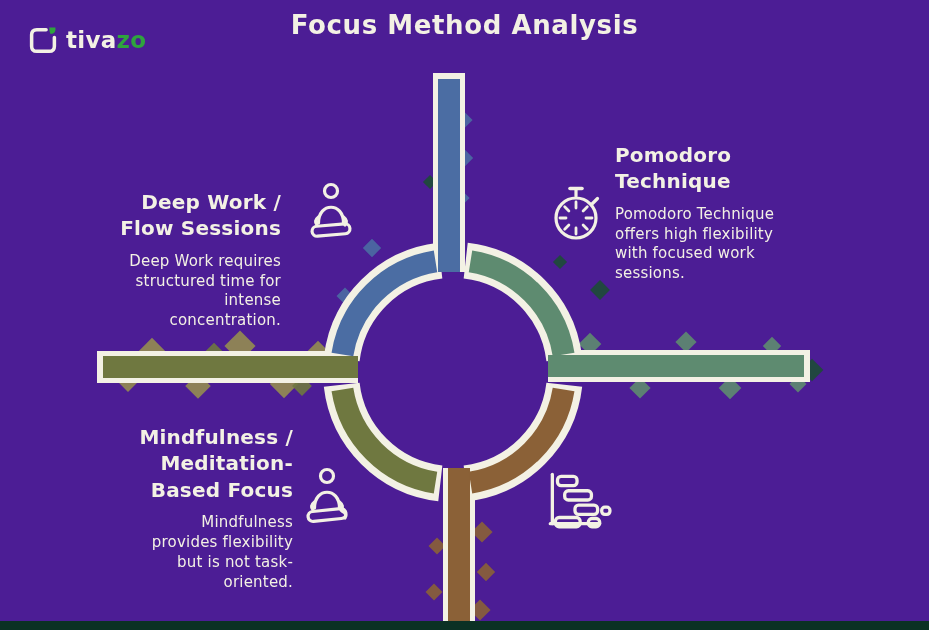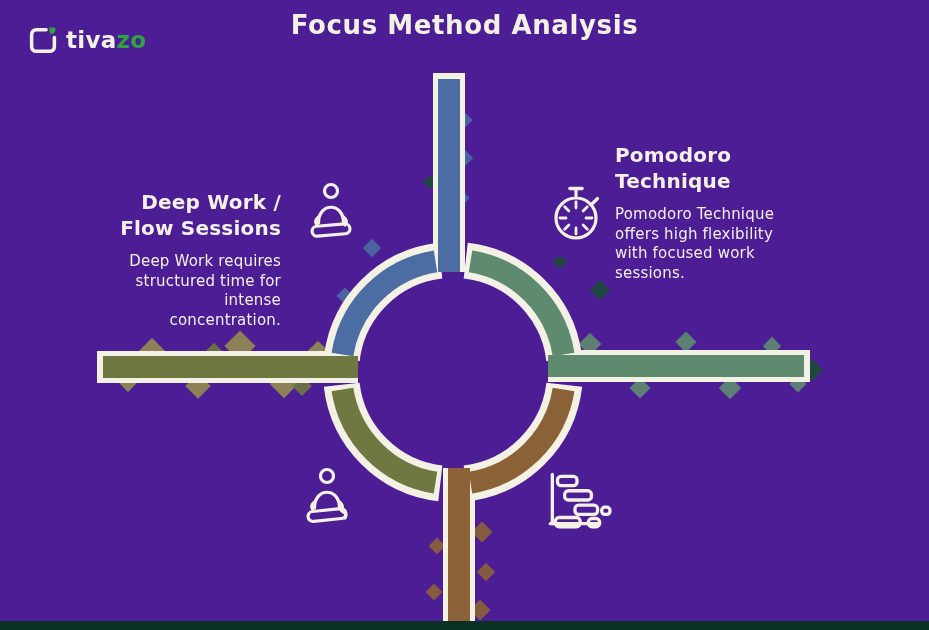--- a/index.html
+++ b/index.html
@@ -154,20 +154,29 @@
         <line x1="28" y1="50" x2="28" y2="56"></line>
         <line x1="20.9" y1="47.1" x2="16.7" y2="51.3"></line>
         <line x1="18" y1="40" x2="12" y2="40"></line>
         <line x1="20.9" y1="32.9" x2="16.7" y2="28.7"></line>
         <line x1="28" y1="30" x2="28" y2="24"></line>
         <line x1="35.1" y1="32.9" x2="39.3" y2="28.7"></line>
       </g>
     </svg>
   </div>
 
+  <div class="quadrant q3 align-right">
+    <div class="q-heading">Mindfulness /
+Meditation-
+Based Focus</div>
+    <div class="q-body">Mindfulness
+provides flexibility
+but is not task-
+oriented.</div>
+  </div>
   <div class="icon" style="left:300px;top:464px;">
     <svg width="54" height="68" viewBox="0 0 54 66" fill="none" stroke="#f3f1e4" stroke-width="3.2" stroke-linecap="round">
       <circle cx="27" cy="11" r="6.5"></circle>
       <path d="M 14.5 43 C 14.5 22, 39.5 22, 39.5 43"></path>
       <path d="M 14.5 37 q -5 4 -1.5 8"></path>
       <path d="M 39.5 37 q 5 4 1.5 8"></path>
       <rect x="8" y="45" width="38" height="10" rx="5" transform="rotate(-6 27 50)"></rect>
       <path d="M 42 46 q 6 3 3 7"></path>
     </svg>
   </div>

